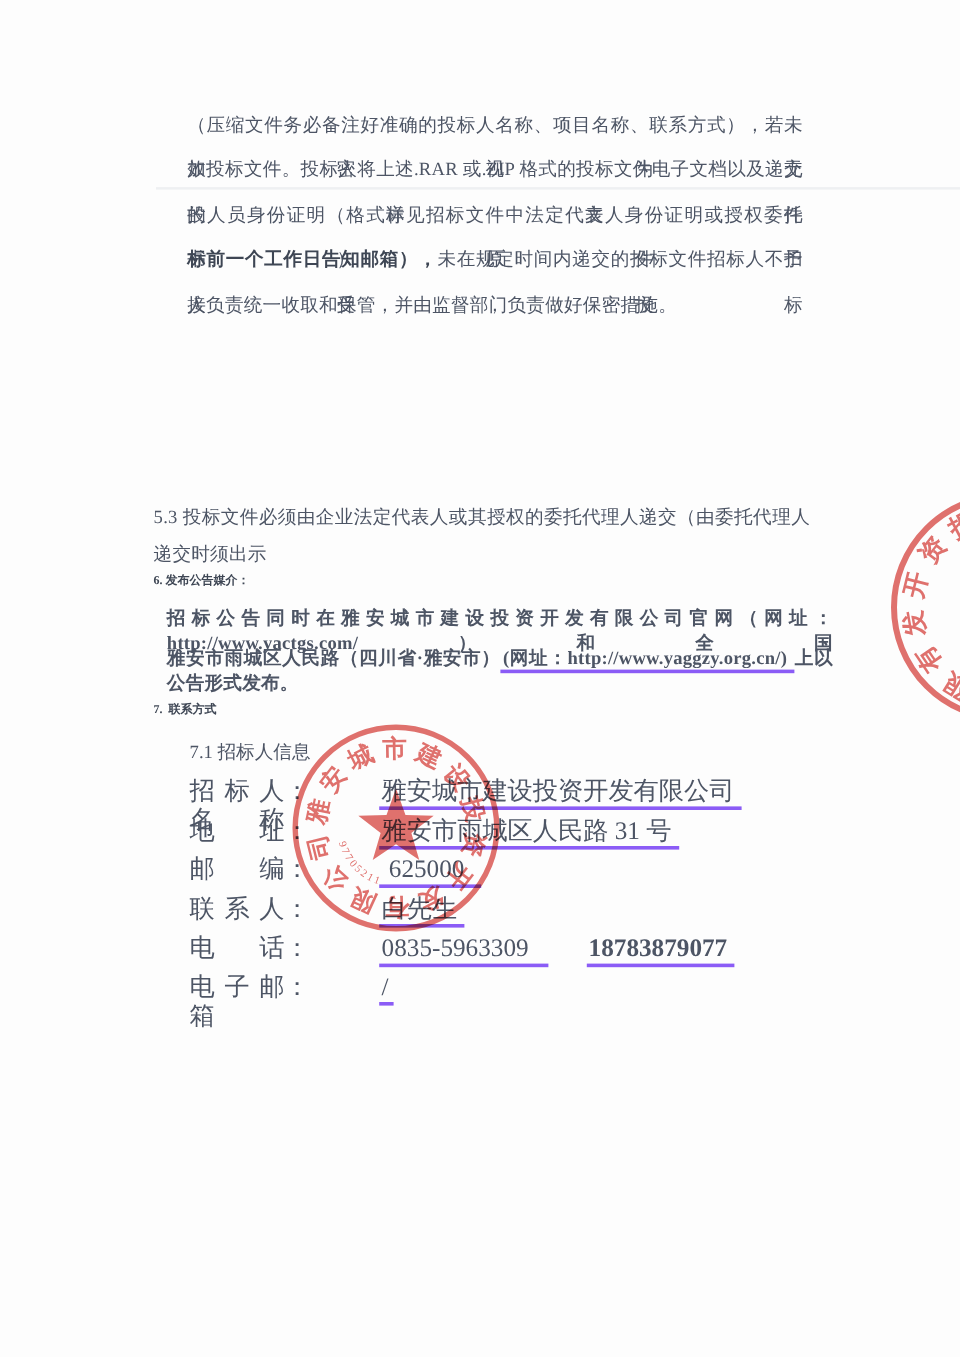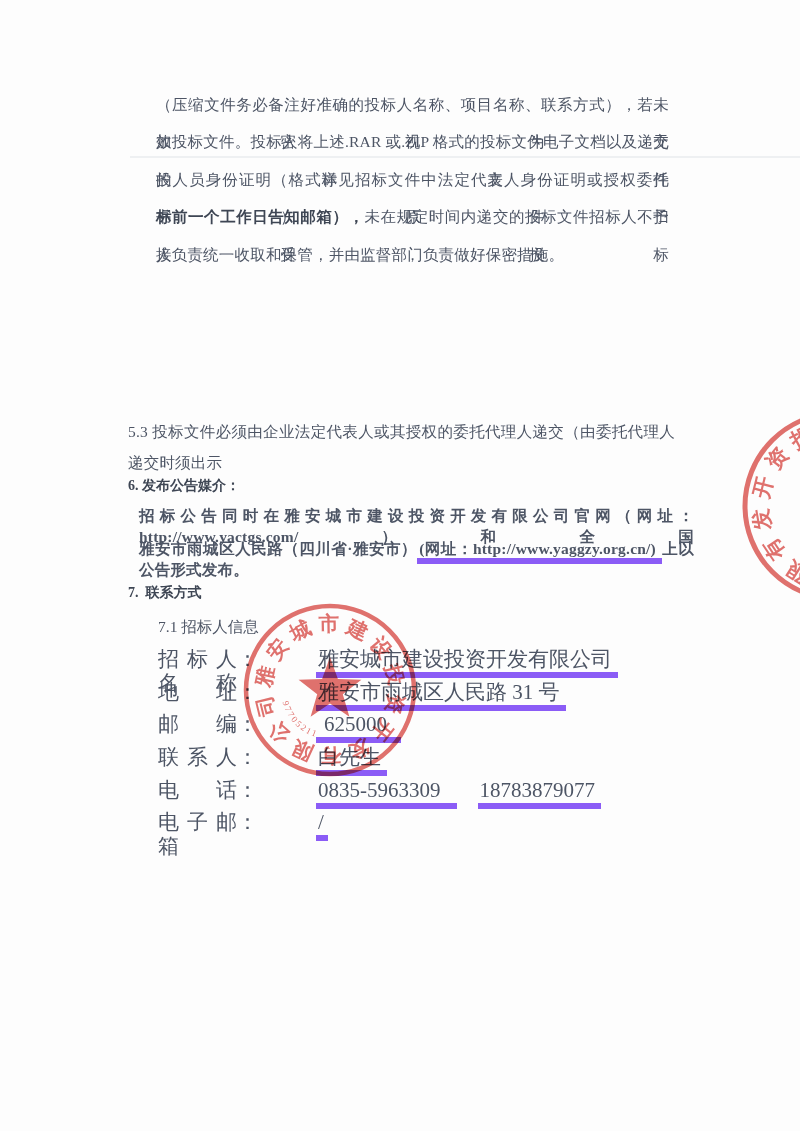--- a/index.html
+++ b/index.html
@@ -10,28 +10,28 @@
     color:#4d5565;
   }
   .abs{position:absolute;}
   .para{font-size:15.5px;letter-spacing:.2px;}
   .para .line{text-align:justify;text-align-last:justify;}
   .para .line:last-child{text-align-last:left;}
   .p1 .line{height:37.4px;line-height:37.4px;}
   .p53 .line{height:30.5px;line-height:30.5px;}
   .p6 .line{height:33px;line-height:21px;font-weight:bold;}
   .b{font-weight:bold;color:#3e4654;}
-  .u{border-bottom:6px solid #8b5cf6;padding:0 6px 1px 2px;}
-  .hsec{font-size:14px;font-weight:bold;color:#3e4654;white-space:pre;}
+  .u{border-bottom:3px solid #8b5cf6;padding:0 6px 1px 2px;}
+  .hsec{font-size:10px;font-weight:bold;color:#3e4654;white-space:pre;}
   .hsub{font-size:15.5px;}
   .crow{height:32.7px;line-height:24px;font-size:21px;display:flex;align-items:flex-start;}
   .clabel{display:inline-block;width:79px;text-align:justify;text-align-last:justify;}
   .ccolon{display:inline-block;margin-right:10px;}
   .cval{white-space:pre;margin-left:48px;}
-  .cval2{margin-left:21px;white-space:pre;}
+  .cval2{margin-left:32px;white-space:pre;font-weight:bold;}
   .scanline{position:absolute;height:2px;background:#e7eaed;opacity:.7;}
   svg.seal{position:absolute;mix-blend-mode:multiply;opacity:.88;}
 </style>
 </head>
 <body>
 
 <div class="scanline abs" style="left:130px;top:156px;width:670px;"></div>
 
 <div class="para p1 abs" style="left:156px;top:86px;width:513px;">
     <div class="line"><span>（压缩文件务必备注好准确的投标人名称、项目名称、联系方式），若未加密视为无</span></div>

